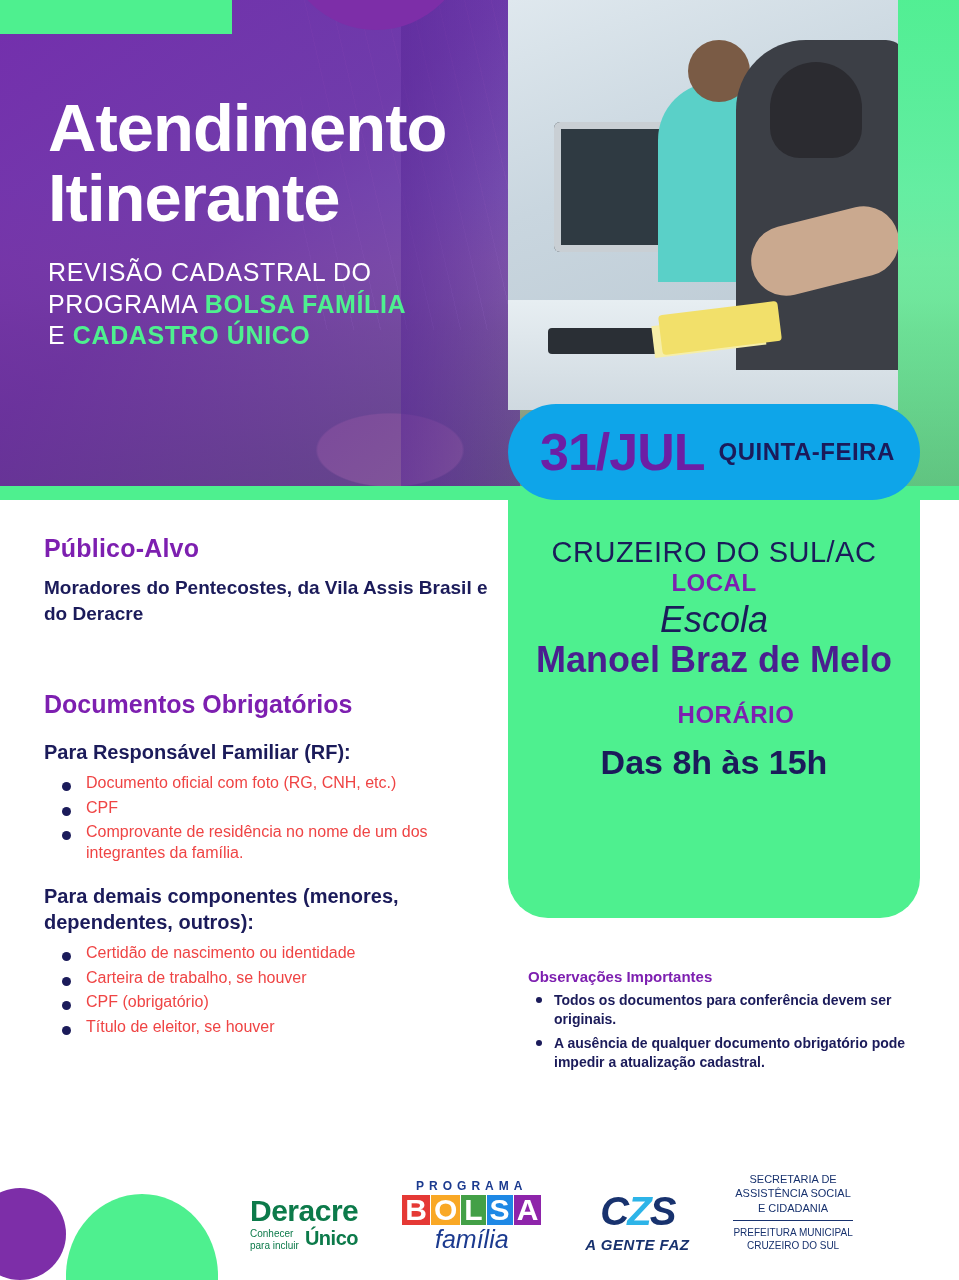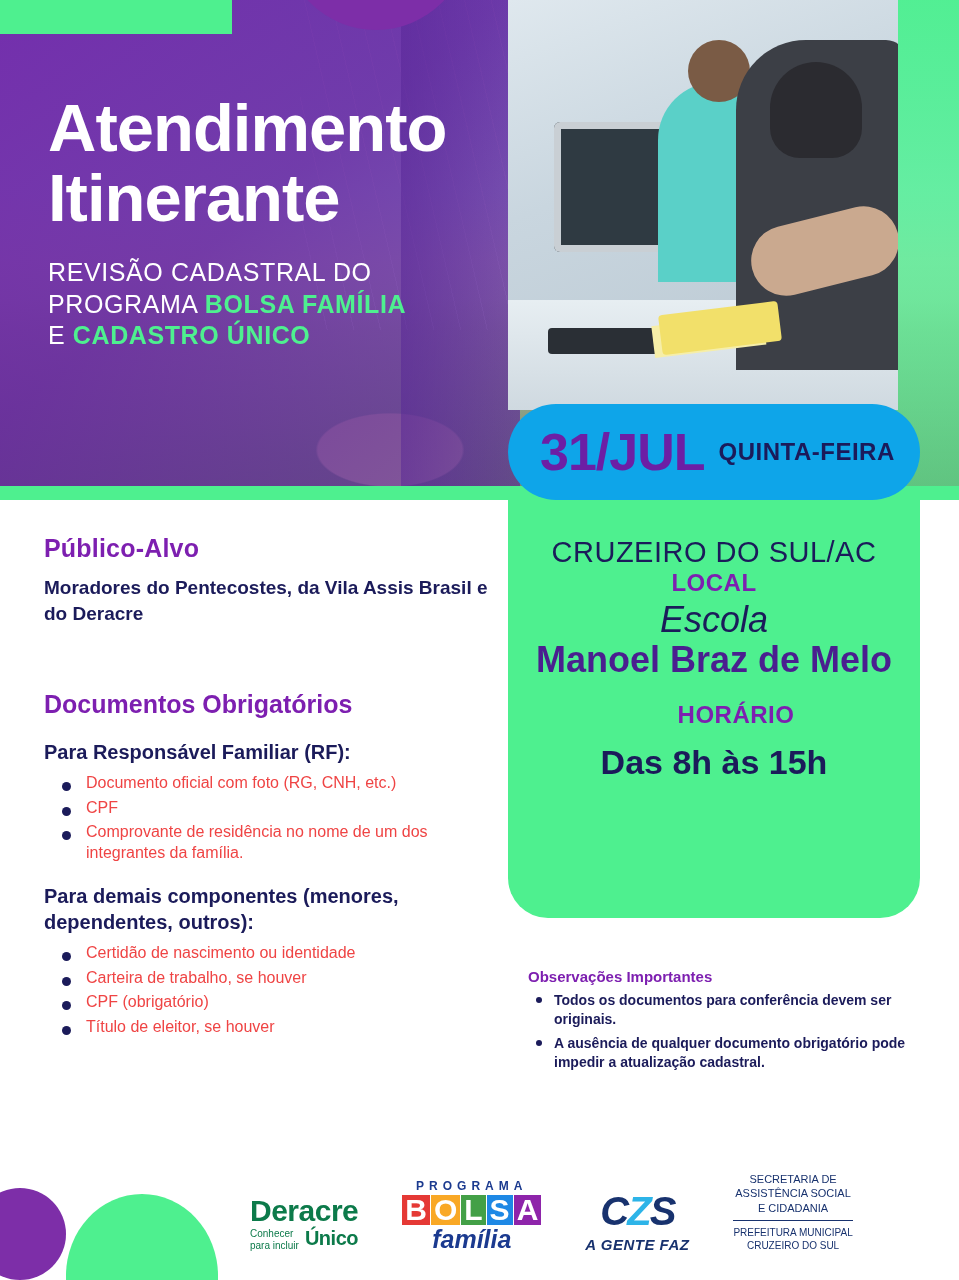--- a/index.html
+++ b/index.html
@@ -249,21 +249,21 @@
   .logo-cu .cu-row { display: flex; align-items: flex-start; gap: 6px; margin-top: 2px; }
   .logo-cu .cu-small { font-size: 10px; line-height: 1.2; color: #0c7a4a; }
   .logo-cu .cu-2 { font-size: 20px; font-weight: bold; letter-spacing: -.5px; }
   
   .logo-bf { text-align: center; line-height: 1; }
   .bf-prog { font-size: 12px; letter-spacing: 5px; color: #1b3a8f; font-weight: bold; }
   .bf-bolsa { display: flex; gap: 1px; margin-top: 3px; }
   .bf-bolsa span {
     font-size: 30px; font-weight: bold; color: #fff; padding: 0 3px;
   }
-  .bf-fam { font-style: italic; font-size: 25px; color: #1b3a8f; font-weight: bold; margin-top: 2px; }
+  .bf-fam { font-style: italic; font-size: 25px; color: #1b3a8f; font-weight: normal; margin-top: 2px; }
   
   .logo-czs { text-align: center; line-height: 1; color: #18326e; font-style: italic; }
   .czs-main { font-size: 40px; font-weight: bold; letter-spacing: -2px; }
   .czs-main .z { color: #2db4e8; }
   .czs-sub { font-size: 15px; font-weight: bold; margin-top: 6px; letter-spacing: .5px; }
   
   .logo-sec { text-align: center; color: #18326e; line-height: 1.3; }
   .sec-1 { font-size: 11px; font-weight: normal; }
   .sec-div { width: 100%; height: 1px; background: #18326e; margin: 5px 0; }
   .sec-2 { font-size: 10px; font-weight: normal; }

